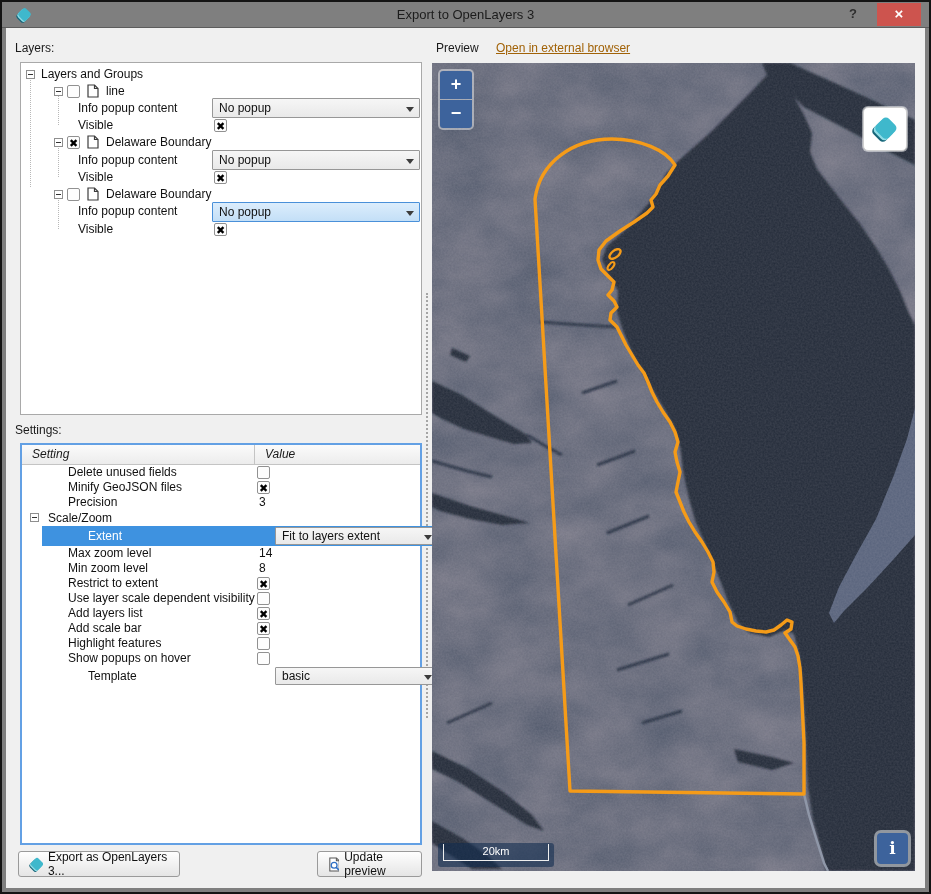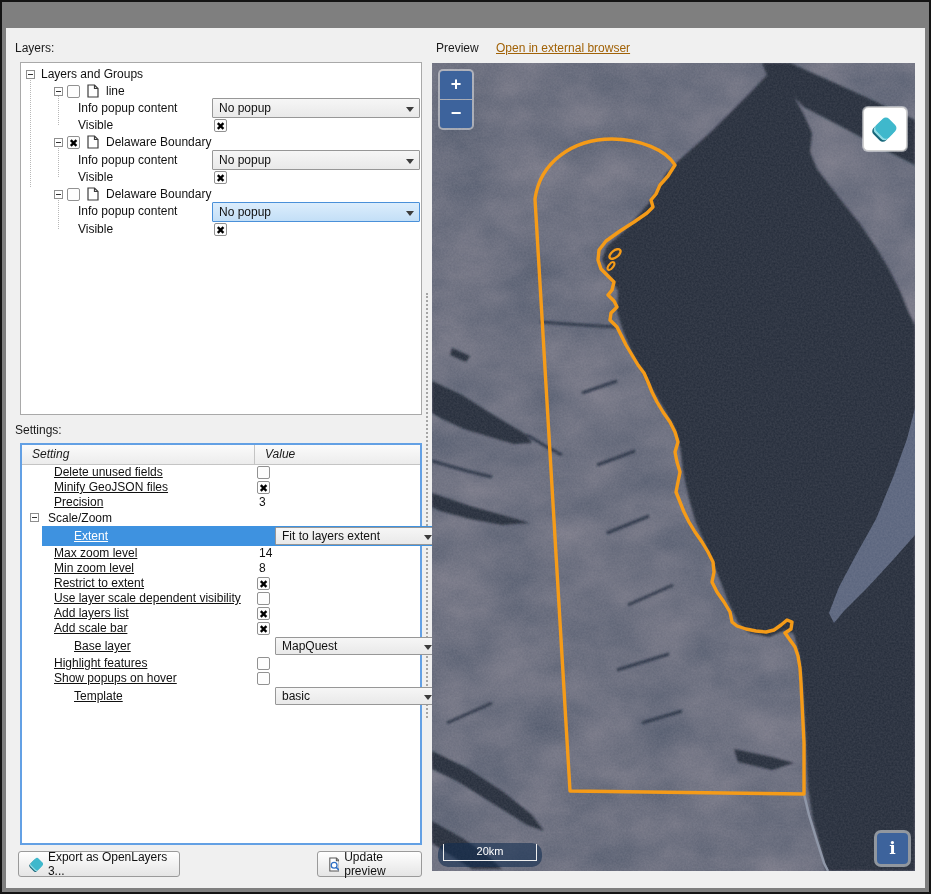--- a/index.html
+++ b/index.html
@@ -40,21 +40,21 @@
   .sheader { display:flex; height:20px; background:linear-gradient(#fbfbfb,#ececec); border-bottom:1px solid #c4c4c4;font-style:italic; }
   .sheader .hc { line-height:19px; padding-left:10px; color:#1a1a1a; }
   .sheader .hc1 { width:233px; border-right:1px solid #c4c4c4; }
   .sheader .hc2 { flex:1; }
   .srow { position:relative; width:100%; }
   .srow.group { height:16px; line-height:16px; }
   .srow.item  { height:15px; line-height:15px; }
   .srow.ddrow { height:20px; line-height:20px;margin-left:20px; }
   .srow .gexp { left:8px; top:3px; }
   .srow .glabel { position:absolute; left:26px; white-space:nowrap; }
-  .srow .ilabel { position:absolute; left:32px; white-space:nowrap;text-decoration:underline; }
+  .srow .ilabel { position:absolute; left:46px; white-space:nowrap; }
   .srow .vtext { position:absolute; left:237px; }
   .srow .vcbx { left:235px; top:1px; }
   .srow .vdd { left:233px; top:1px; width:163px; height:18px; line-height:16px; }
   .srow .vdd .arrow { top:7px; }
   .srow.sel { background:#3e92e0; }
   .srow.sel .ilabel { color:#fff; }
 
   
   .btn { position:absolute; height:26px; border:1px solid #9a9a9a; border-radius:3px; background:linear-gradient(#fefefe,#e5e5e5); display:flex; align-items:center; gap:5px; padding:0 9px; font-size:12px; color:#111; }
 
@@ -63,21 +63,21 @@
   .map { position:absolute; left:426px; top:35px; width:483px; height:808px; overflow:hidden; background:#4d5669; }
   .map svg.terrain { position:absolute; left:0; top:0; }
 
   .zoomctl { position:absolute; left:6px; top:6px; width:36px; padding:2px; background:rgba(255,255,255,0.45); border-radius:5px; }
   .zbtn { width:32px; height:28px; background:#3d639c; color:#fff; font-weight:bold; font-size:18px; text-align:center; line-height:27px; border-radius:3px; }
   .zbtn.zi { border-radius:3px 3px 0 0; margin-bottom:1px; }
   .zbtn.zo { border-radius:0 0 3px 3px; }
 
   .layersbtn { position:absolute; right:8px; top:44px; width:44px; height:44px; background:#fff; border:1px solid #cfcfcf; border-radius:5px; display:flex; align-items:center; justify-content:center; box-shadow:0 0 0 1px rgba(255,255,255,0.5); }
 
-  .scalebox { position:absolute; left:6px; bottom:4px; width:104px; height:24px; background:rgba(18,45,80,0.6); border-radius:10px; padding:3px 5px 4px 5px; }
+  .scalebox { position:absolute; left:6px; bottom:4px; width:116px; height:24px; background:rgba(18,45,80,0.6); border-radius:3px; padding:3px 5px 4px 5px; }
   .scaleinner { width:100%; height:100%; border:1px solid #eee; border-top:none; color:#fff; font-size:11px; text-align:center; line-height:15px; margin-top:-2px; }
 
   .infobtn { position:absolute; right:4px; bottom:4px; width:37px; height:37px; background:#3d639c; border:3px solid rgba(160,160,160,0.85); border-radius:7px; color:#fff; text-align:center; line-height:30px; font-size:17px; font-weight:bold; font-family:"DejaVu Serif", serif; }
 
   .hidden-defs { position:absolute; width:0; height:0; }
 </style>
 </head>
 <body>
 
 <svg class="hidden-defs" aria-hidden="true">
@@ -97,20 +97,28 @@
       <path d="M3 1 h7 l3 3 v11 H3 Z" fill="#fff" stroke="#555" stroke-width="1.1"></path>
       <path d="M10 1 v3 h3" fill="none" stroke="#555" stroke-width="1.1"></path>
       <circle cx="7.6" cy="8.8" r="3.1" fill="none" stroke="#2f6fc4" stroke-width="1.4"></circle>
       <line x1="9.9" y1="11.1" x2="12.6" y2="13.8" stroke="#2f6fc4" stroke-width="1.7"></line>
     </symbol>
   </defs>
 </svg>
 
 <div class="win">
 
+  <div class="titlebar">
+    <svg class="app-icon">
+        <use href="#ol-logo" width="18" height="18"></use>
+      </svg>
+    <div class="title-text">Export to OpenLayers 3</div>
+    <div class="help-btn">?</div>
+    <div class="close-btn">×</div>
+  </div>
 
   <div class="content">
 
     <div class="panel-label" style="left:9px; top:13px;">Layers:</div>
 
     <div class="tree-panel">
       <div class="dotv" style="left:9px; top:12px; height:112px;"></div>
       <div class="dotv" style="left:37px; top:28px; height:34px;"></div>
       <div class="dotv" style="left:37px; top:79px; height:35px;"></div>
       <div class="dotv" style="left:37px; top:131px; height:35px;"></div>
@@ -231,27 +239,20 @@
         <span class="ilabel">Use layer scale dependent visibility</span>
         <span class="cbx vcbx"></span>
       </div>
       <div class="srow item">
         <span class="ilabel">Add layers list</span>
         <span class="cbx vcbx">✖</span>
       </div>
       <div class="srow item">
         <span class="ilabel">Add scale bar</span>
         <span class="cbx vcbx">✖</span>
-      </div>
-      <div class="srow ddrow">
-        <span class="ilabel">Base layer</span>
-        <span class="dd vdd">
-          <span>MapQuest</span>
-          <span class="arrow"></span>
-        </span>
       </div>
       <div class="srow item">
         <span class="ilabel">Highlight features</span>
         <span class="cbx vcbx"></span>
       </div>
       <div class="srow item">
         <span class="ilabel">Show popups on hover</span>
         <span class="cbx vcbx"></span>
       </div>
       <div class="srow ddrow">

